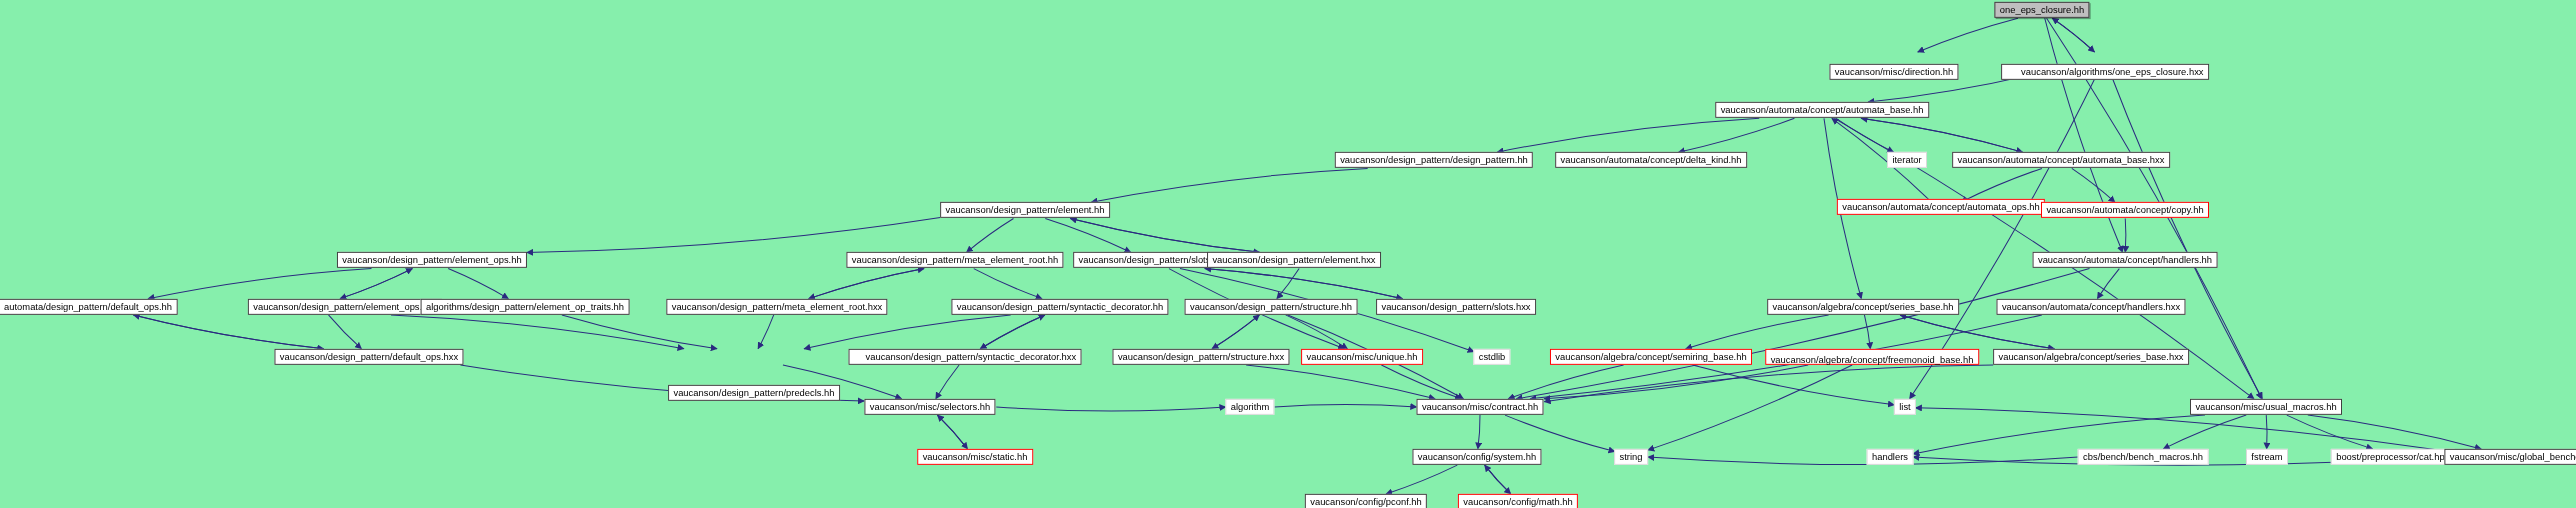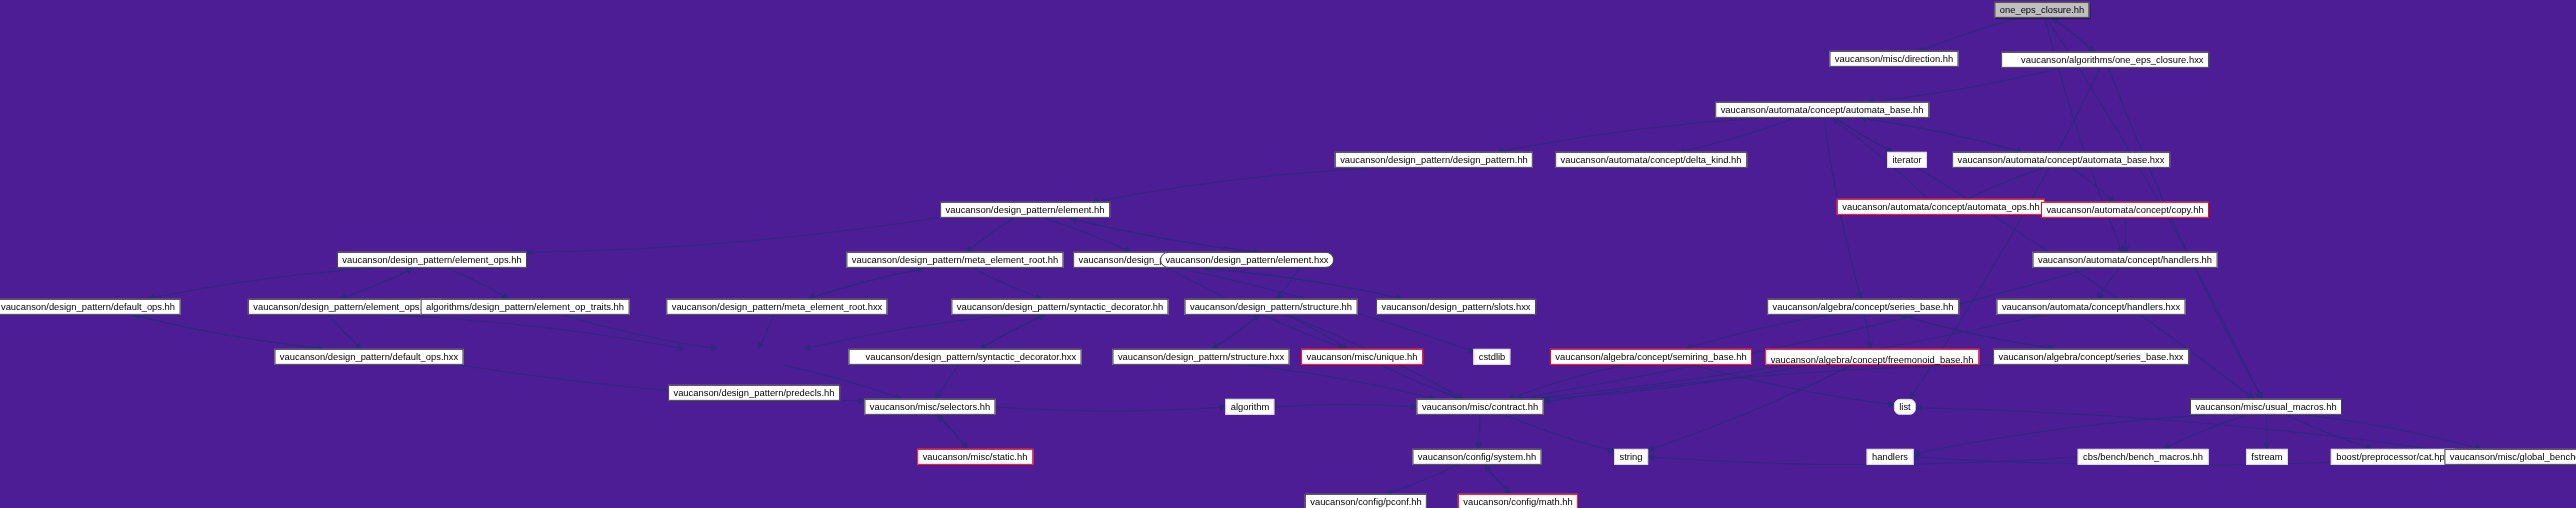--- a/index.html
+++ b/index.html
@@ -5,21 +5,21 @@
 <style>
   html, body {
     margin: 0;
     padding: 0;
     background: #ffffff;
   }
   #graph-root {
     position: relative;
     width: 2576px;
     height: 509px;
-    background: #4c1d95;
+    background: #86efac;
     font-family: "Liberation Sans", sans-serif;
     overflow: hidden;
   }
   #edge-layer {
     position: absolute;
     left: 0;
     top: 0;
     width: 2576px;
     height: 509px;
     pointer-events: none;
@@ -155,24 +155,24 @@
         <path d="M 1591.5 650.0 Q 1774.8 662.8 1958.0 650.0" fill="none" stroke="#2a2a7f" stroke-width="1.6" marker-end="url(#arrow)"></path>
         <path d="M 3904.0 730.0 Q 3480.0 756.0 3056.0 730.0" fill="none" stroke="#2a2a7f" stroke-width="1.6" marker-end="url(#arrow)"></path>
         <path d="M 3904.0 719.8 Q 3484.1 659.7 3060.0 651.4" fill="none" stroke="#2a2a7f" stroke-width="1.6" marker-end="url(#arrow)"></path>
         <path d="M 3320.0 730.0 Q 2976.3 754.1 2632.5 730.0" fill="none" stroke="#2a2a7f" stroke-width="1.6" marker-end="url(#arrow)"></path>
       </g>
   </svg>
   <div id="nodes-layer">
       <div class="node kind-root" style="left: 2042px; top: 10px;">
         <span class="node-label">one_eps_closure.hh</span>
       </div>
-      <div class="node kind-normal" style="left: 1894px; top: 59px;">
+      <div class="node kind-normal" style="left: 1894px; top: 72px;">
         <span class="node-label">vaucanson/misc/direction.hh</span>
       </div>
-      <div class="node kind-normal" style="left: 2105px; top: 60px; padding-left: 19px;">
+      <div class="node kind-normal" style="left: 2105px; top: 72px; padding-left: 19px;">
         <span class="node-label">vaucanson/algorithms/one_eps_closure.hxx</span>
       </div>
       <div class="node kind-normal" style="left: 1822px; top: 110px;">
         <span class="node-label">vaucanson/automata/concept/automata_base.hh</span>
       </div>
       <div class="node kind-normal" style="left: 1434px; top: 160px;">
         <span class="node-label">vaucanson/design_pattern/design_pattern.hh</span>
       </div>
       <div class="node kind-normal" style="left: 1651px; top: 160px;">
         <span class="node-label">vaucanson/automata/concept/delta_kind.hh</span>
@@ -194,28 +194,28 @@
       </div>
       <div class="node kind-normal" style="left: 432px; top: 260px;">
         <span class="node-label">vaucanson/design_pattern/element_ops.hh</span>
       </div>
       <div class="node kind-normal" style="left: 955px; top: 260px;">
         <span class="node-label">vaucanson/design_pattern/meta_element_root.hh</span>
       </div>
       <div class="node kind-normal" style="left: 1151px; top: 260px;">
         <span class="node-label">vaucanson/design_pattern/slots.hh</span>
       </div>
-      <div class="node kind-normal" style="left: 1247px; top: 260px; border-radius: 8px;">
+      <div class="node kind-normal" style="left: 1294px; top: 260px;">
         <span class="node-label">vaucanson/design_pattern/element.hxx</span>
       </div>
       <div class="node kind-thick" style="left: 2125px; top: 260px;">
         <span class="node-label">vaucanson/automata/concept/handlers.hh</span>
       </div>
       <div class="node kind-thick" style="left: 88px; top: 307px;">
-        <span class="node-label">vaucanson/design_pattern/default_ops.hh</span>
+        <span class="node-label">automata/design_pattern/default_ops.hh</span>
       </div>
       <div class="node kind-thick" style="left: 321px; top: 307px; margin-left: 24px;">
         <span class="node-label">vaucanson/design_pattern/element_ops.hxx</span>
       </div>
       <div class="node kind-thick" style="left: 525px; top: 307px;">
         <span class="node-label">algorithms/design_pattern/element_op_traits.hh</span>
       </div>
       <div class="node kind-thick" style="left: 777px; top: 307px;">
         <span class="node-label">vaucanson/design_pattern/meta_element_root.hxx</span>
       </div>
@@ -263,21 +263,21 @@
       </div>
       <div class="node kind-thick" style="left: 930px; top: 407px;">
         <span class="node-label">vaucanson/misc/selectors.hh</span>
       </div>
       <div class="node kind-system" style="left: 1250px; top: 407px;">
         <span class="node-label">algorithm</span>
       </div>
       <div class="node kind-thick" style="left: 1480px; top: 407px;">
         <span class="node-label">vaucanson/misc/contract.hh</span>
       </div>
-      <div class="node kind-system" style="left: 1905px; top: 407px; border-radius: 6px;">
+      <div class="node kind-system" style="left: 1905px; top: 407px;">
         <span class="node-label">list</span>
       </div>
       <div class="node kind-thick" style="left: 2266px; top: 407px;">
         <span class="node-label">vaucanson/misc/usual_macros.hh</span>
       </div>
       <div class="node kind-truncated" style="left: 975px; top: 457px;">
         <span class="node-label">vaucanson/misc/static.hh</span>
       </div>
       <div class="node kind-thick" style="left: 1477px; top: 457px;">
         <span class="node-label">vaucanson/config/system.hh</span>

